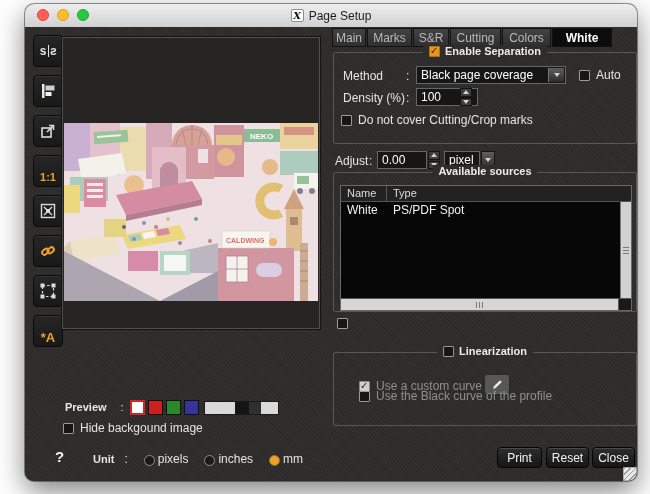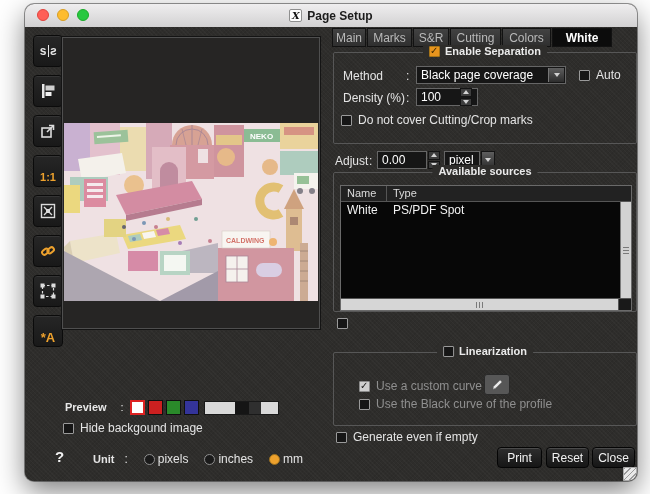--- a/index.html
+++ b/index.html
@@ -11,21 +11,21 @@
     background:linear-gradient(#efeeef,#d2d1d2);border-bottom:1px solid #a2a2a2;}
   .lights{position:absolute;left:12px;top:5px;display:flex;gap:8px;}
   .light{width:12px;height:12px;border-radius:50%;}
   .light.red{background:#ff5f57;border:1px solid #e0443e;box-sizing:border-box;}
   .light.yellow{background:#febc2e;border:1px solid #d89e24;box-sizing:border-box;}
   .light.green{background:#28c840;border:1px solid #1aab29;box-sizing:border-box;}
   .title-wrap{position:absolute;left:0;right:0;top:0;height:23px;display:flex;align-items:center;justify-content:center;gap:5px;}
   .app-icon{width:13px;height:13px;background:#fdfdfd;border:1px solid #8f8f8f;border-radius:2px;
     display:flex;align-items:center;justify-content:center;font-family:"DejaVu Serif",serif;
     font-style:italic;font-size:10px;font-weight:bold;color:#111;box-sizing:border-box;}
-  .win-title{font-size:12px;font-weight:bold;color:#1c1c1c;}
+  .win-title{font-size:12px;font-weight:normal;color:#1c1c1c;}
   
   .content{position:absolute;left:0;top:23px;right:0;bottom:0;border-radius:0 0 9px 9px;overflow:hidden;
     background-color:#2e2d2b;
     background-image:repeating-linear-gradient(45deg,rgba(255,255,255,.022) 0 1px,transparent 1px 3px),
                      repeating-linear-gradient(135deg,rgba(0,0,0,.06) 0 1px,transparent 1px 3px);}
   
   .side-btn{position:absolute;left:8px;width:30px;height:32px;border-radius:4px;
     background:linear-gradient(#262626,#191919);border:1px solid #0b0b0b;box-sizing:border-box;
     box-shadow:inset 0 1px 0 rgba(255,255,255,.07);display:flex;align-items:center;justify-content:center;}
   .icon-txt{color:#e6e6e6;font-weight:bold;font-size:12px;display:flex;align-items:center;}
@@ -95,21 +95,21 @@
   
   .btn{position:absolute;height:21px;border-radius:4px;background:linear-gradient(#2e2e2e,#161616);
     border:1px solid #050505;box-shadow:inset 0 1px 0 rgba(255,255,255,.14);color:#f2f2f2;
     font-size:12px;display:flex;align-items:center;justify-content:center;box-sizing:border-box;}
   .pencil-btn{position:absolute;width:26px;height:21px;border-radius:3px;background:#575757;
     border:1px solid #2a2a2a;display:flex;align-items:center;justify-content:center;box-sizing:border-box;}
   
   .radio{width:11px;height:11px;border-radius:50%;background:#1a1a1a;border:1px solid #8e8e8e;box-sizing:border-box;flex:none;}
   .radio.sel{background:#eda12d;border-color:#9a7020;}
   .unitrow{position:absolute;left:68px;top:425px;display:flex;align-items:center;gap:10px;}
-  .unit-item{display:flex;align-items:center;gap:3px;margin-left:6px;}
+  .unit-item{display:flex;align-items:flex-end;gap:3px;margin-left:6px;}
   .help{position:absolute;left:30px;top:421px;color:#f2f2f2;font-size:15px;font-weight:bold;}
   .grip{position:absolute;right:0;bottom:0;width:14px;height:14px;background:#e9e9e9;
     background-image:repeating-linear-gradient(135deg,#9a9a9a 0 1px,transparent 1px 4px);
     border-radius:0 0 8px 0;border:1px solid #aaa;box-sizing:border-box;}
 </style>
 </head>
 <body>
 
 <div class="window">
 
@@ -402,30 +402,26 @@
       <div class="cbrow" style="left:25px;top:26px">
         <span class="cb lightchk"></span>
         <span class="lbl dis">Use a custom curve</span>
       </div>
       <div class="pencil-btn" style="left:150px;top:21px">
         <svg width="14" height="14" viewBox="0 0 16 16">
           <path d="M3.5 12.5 l1 -3 7 -7 2 2 -7 7 z" fill="#ececec"></path>
           <path d="M3.5 12.5 l3 -1" stroke="#9a9a9a" stroke-width="1"></path>
         </svg>
       </div>
-      <div class="cbrow" style="left:25px;top:44px">
+      <div class="cbrow" style="left:25px;top:36px">
         <span class="cb"></span>
         <span class="lbl dis">Use the Black curve of the profile</span>
       </div>
     </div>
 
-    <div class="cbrow" style="left:311px;top:403px">
-      <span class="cb"></span>
-      <span class="lbl">Generate even if empty</span>
-    </div>
 
     <div class="btn" style="left:472px;top:420px;width:45px">
         <span>Print</span>
       </div>
     <div class="btn" style="left:521px;top:420px;width:43px">
         <span>Reset</span>
       </div>
     <div class="btn" style="left:567px;top:420px;width:43px">
         <span>Close</span>
       </div>

